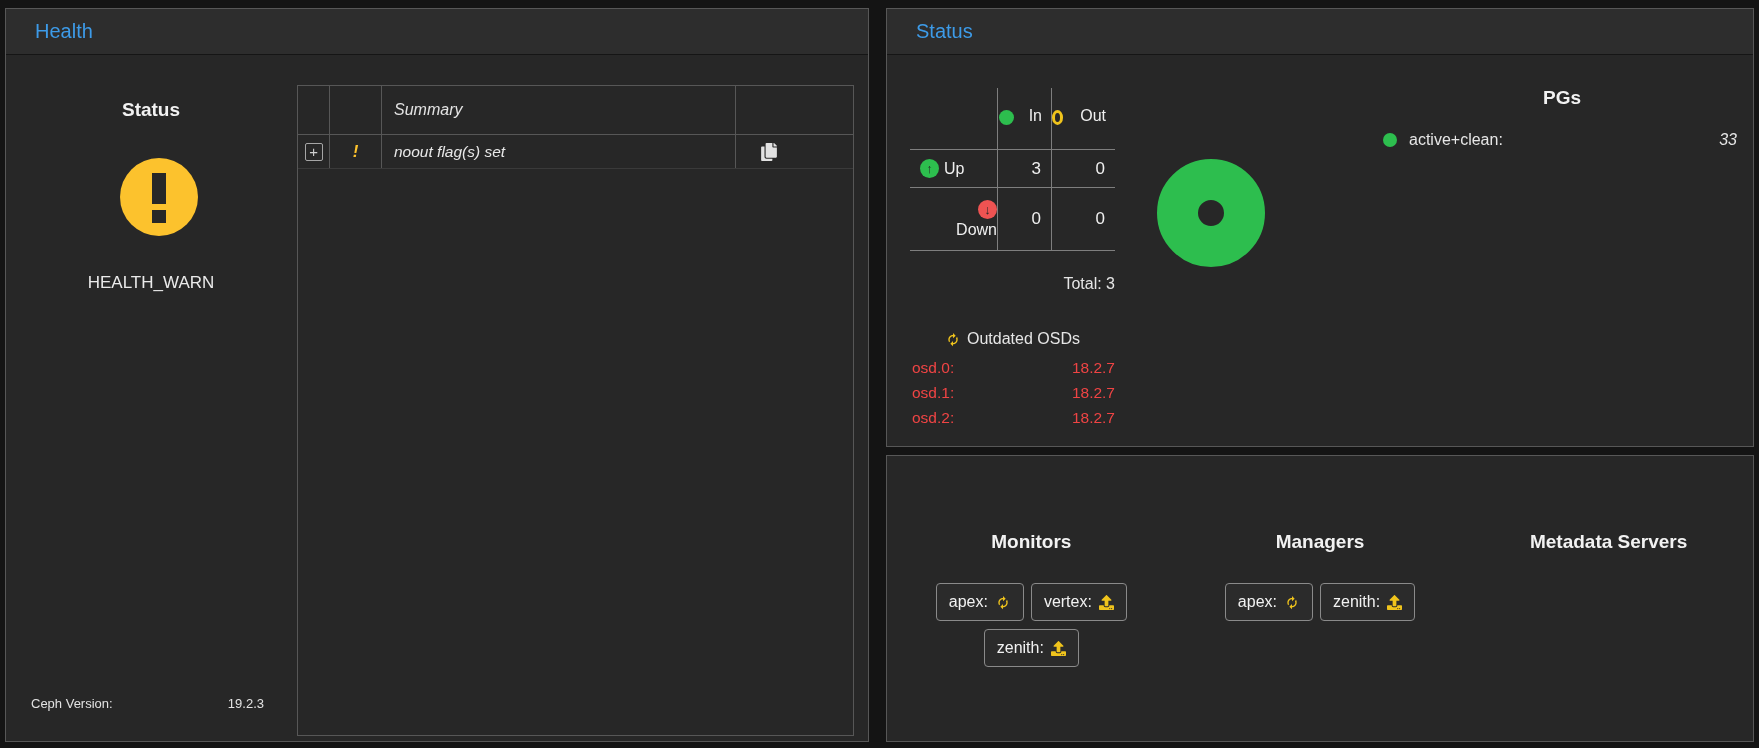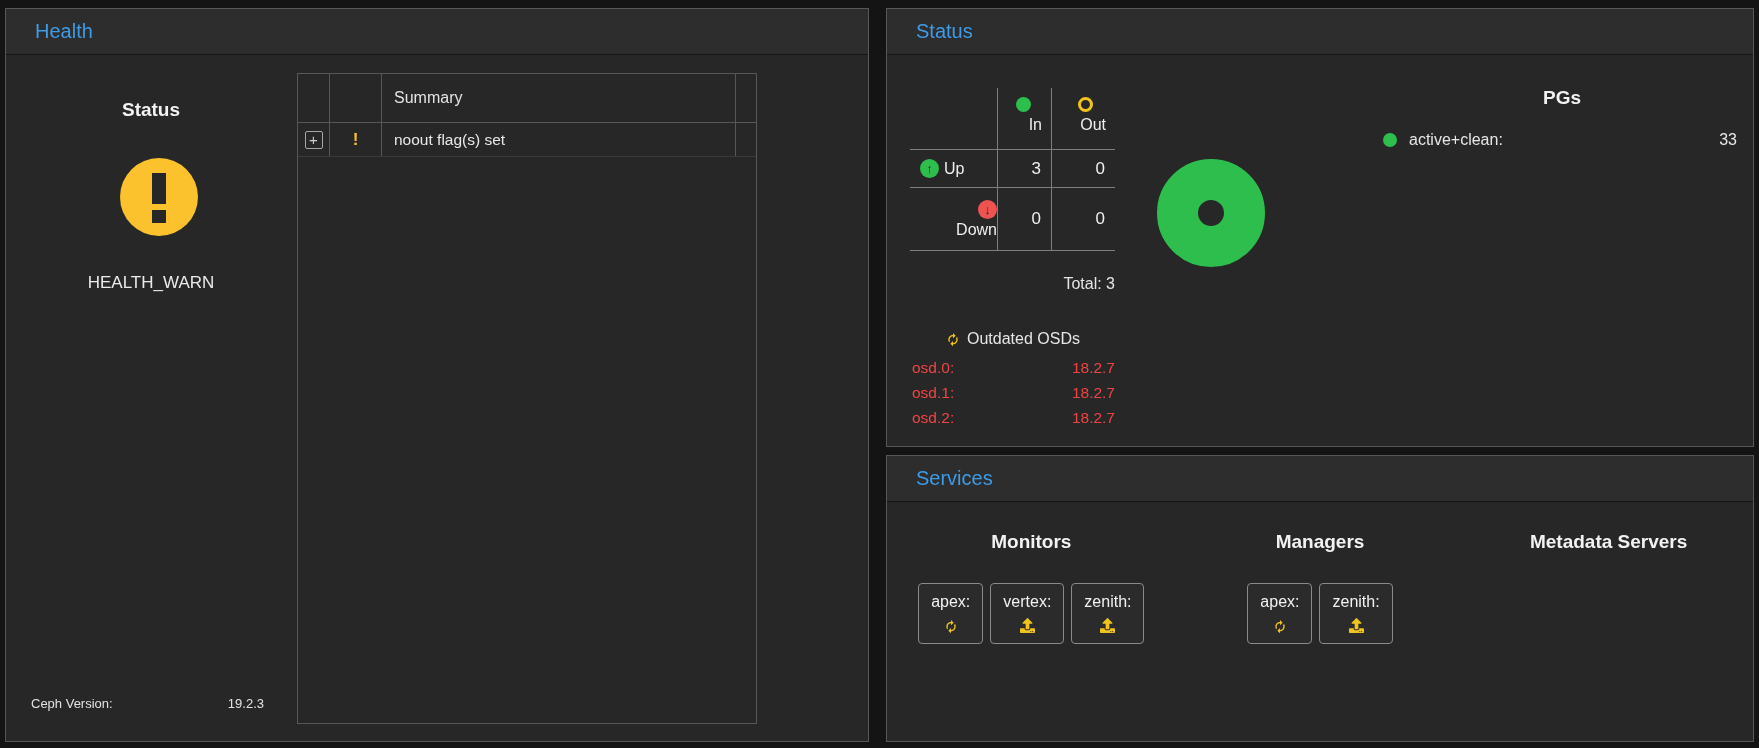--- a/index.html
+++ b/index.html
@@ -22,21 +22,21 @@
   #warn-circle .bar { position:absolute; left:32px; top:15px; width:14px; height:31px; background:#272727; }
   #warn-circle .dot { position:absolute; left:32px; top:52px; width:14px; height:13px; background:#272727; }
 
   #health-warn-text { top:264px; left:0; width:290px; text-align:center; font-size:17px; color:#eaeaea; }
   #status-heading-left { top:90px; left:0; width:290px; }
 
   #version-row { left:25px; top:687px; width:233px; display:flex; justify-content:space-between;
                  font-size:13px; color:#e2e2e2; }
 
   
-  #summary-table { left:291px; top:64px; width:460px; height:651px; border:1px solid #575757; }
+  #summary-table { left:291px; top:76px; width:557px; height:651px; border:1px solid #575757;font-style:italic; }
   .t-row { display:flex; }
   .t-cell { border-right:1px solid #575757; display:flex; align-items:center; overflow:hidden; }
   .t-cell:last-child { border-right:none; }
   .t-head { height:49px; border-bottom:1px solid #575757; }
   .t-head .t-cell { font-size:16px; color:#e3e3e3; }
   .t-data { height:34px; border-bottom:1px solid #3a3a3a; }
   .c0 { width:32px; justify-content:center; }
   .c1 { width:52px; justify-content:center; }
   .c2 { width:354px; padding-left:12px; }
   .c3 { flex:1; }
@@ -49,22 +49,22 @@
 
   
   #status-panel { left:886px; top:8px; width:868px; height:439px; }
 
   #osd-table { left:23px; top:79px; display:grid; grid-template-columns:88px 54px 63px;
                grid-template-rows:62px 38px 63px; font-size:16px; color:#efefef; }
   .g-cell { border-right:1px solid #7e7e7e; border-bottom:1px solid #7e7e7e;
             display:flex; align-items:center; }
   .g-cell.no-r { border-right:none;text-align:right; }
   .g-cell.num { justify-content:flex-end; padding-right:10px; font-size:17px; }
-  .g-cell.head { flex-direction:column; align-items:flex-end; justify-content:flex-end;
-                 padding:0 9px 15px 0; gap:4px; }
+  .g-cell.head { flex-direction:row; align-items:flex-end; justify-content:flex-end;
+                 padding:0 9px 24px 0; gap:4px; }
   .g-cell.label { padding-left:10px; gap:5px; }
   .g-cell.label2 { flex-direction:column; align-items:flex-end; justify-content:center;
                    padding-left:10px; gap:2px; }
   .g-blank { border-bottom:1px solid #7e7e7e; border-right:1px solid #7e7e7e; }
 
   .dot-green { width:15px; height:15px; border-radius:50%; background:#2dbe4e; margin-right:11px; }
   .ring-yellow { width:15px; height:15px; border-radius:50%; border:3px solid #f0c41c; margin-right:13px; }
   .circle-arrow { width:19px; height:19px; border-radius:50%; display:flex; align-items:center;
                   justify-content:center; color:#272727; font-weight:700; font-size:13px; flex:none; }
   .circle-up { background:#2dbe4e; } .circle-up::before { content:"↑"; }
@@ -75,35 +75,35 @@
   #outdated-heading { left:23px; top:321px; width:205px; display:flex; align-items:center;
                       justify-content:center; gap:6px; font-size:16px; }
   #osd-list { left:25px; top:350px; width:203px; display:flex; flex-direction:column; gap:7px;
               font-size:15.5px; color:#ef4444; }
   .osd-row { display:flex; justify-content:space-between; }
 
   #pgs-heading { left:600px; top:78px; width:150px; }
   #pgs-legend { left:496px; right:16px; top:122px; display:flex; align-items:center; font-size:16px; }
   #pgs-legend .legend-dot { width:14px; height:14px; border-radius:50%; background:#2dbe4e; }
   #pgs-legend .legend-label { margin-left:12px; }
-  #pgs-legend .legend-value { margin-left:auto; }
+  #pgs-legend .legend-value { margin-left:auto;font-style:italic; }
 
   #pgs-donut { left:270px; top:150px; width:108px; height:108px; border:41px solid #2dbe4e;
                border-radius:50%; }
 
   
   #services-panel { left:886px; top:455px; width:868px; height:287px; }
   #services-cols { position:absolute; left:0; top:47px; right:0; bottom:0;
                    display:grid; grid-template-columns:1fr 1fr 1fr; }
   .svc-col { text-align:center; padding-top:28px; }
   .svc-badges { margin-top:30px; display:flex; flex-wrap:wrap; justify-content:center;
                 gap:8px 7px; padding:0 20px; }
   .badge { display:inline-flex; align-items:center; gap:7px; padding:9px 12px;
            border:1px solid #8a8a8a; border-radius:4px; background:#2b2b2b;
-           font-size:16px; color:#f2f2f2; cursor:pointer;flex-direction:column; }
+           font-size:16px; color:#f2f2f2; cursor:pointer; }
   .icon-svg { display:flex; }
 </style>
 </head>
 <body>
 
 <div class="panel" id="health-panel">
   <div class="panel-header">
     <span class="panel-title">Health</span>
   </div>
 
@@ -211,23 +211,20 @@
   <div class="abs" id="pgs-legend">
     <span class="legend-dot"></span>
     <span class="legend-label">active+clean:</span>
     <span class="legend-value">33</span>
   </div>
 
   <div class="abs" id="pgs-donut"></div>
 </div>
 
 <div class="panel" id="services-panel">
-  <div class="panel-header">
-    <span class="panel-title">Services</span>
-  </div>
 
   <div id="services-cols">
 
     <div class="svc-col">
       <div class="section-heading">Monitors</div>
       <div class="svc-badges">
         <span class="badge">
           <span>apex:</span>
           <span class="icon-svg">
             <svg width="16" height="16" viewBox="0 0 24 24">

